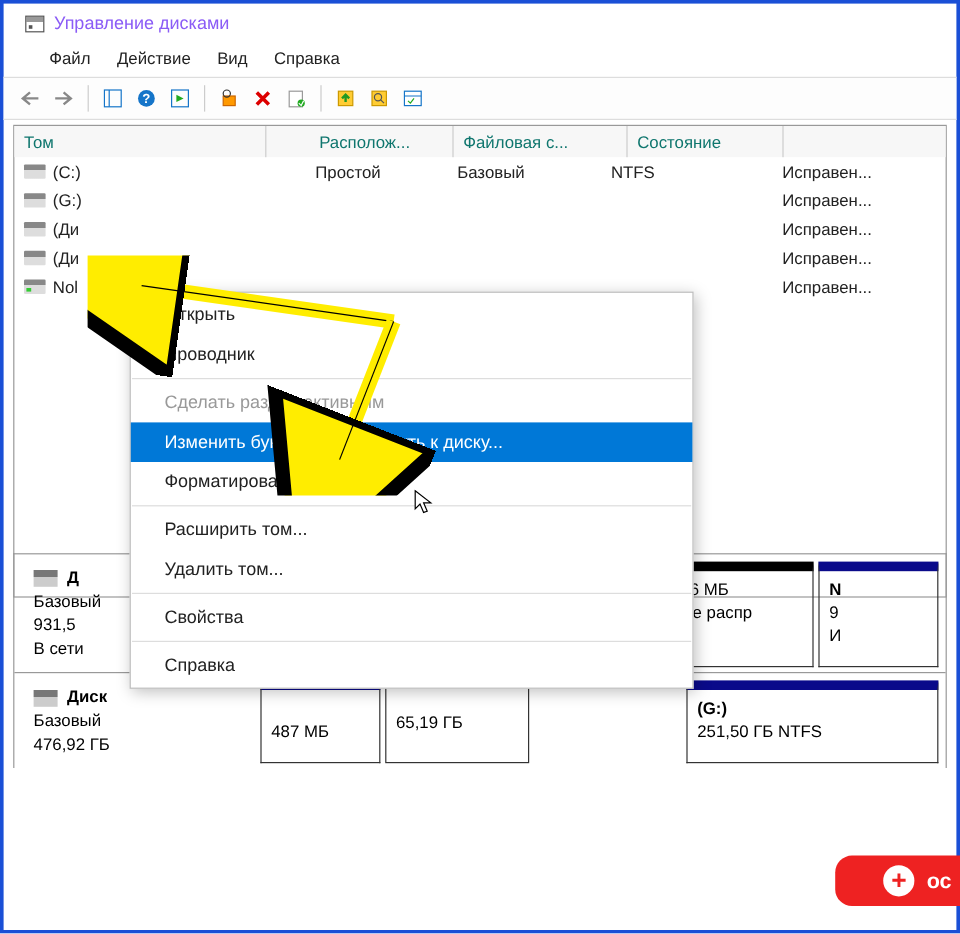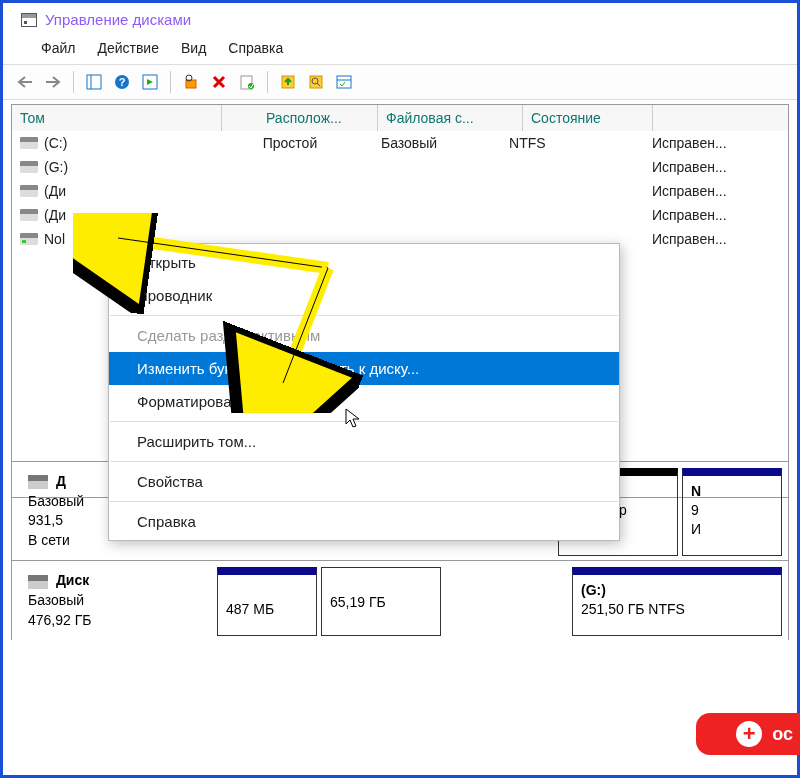--- a/index.html
+++ b/index.html
@@ -123,21 +123,21 @@
       position: relative;
       top: 7px;
       width: 4px; height: 3px;
       background: #3c3;
       margin-left: 2px;
     }
     .context-menu {
       position: absolute;
       left: 105px;
       top: 240px;
-      width: 512px;
+      width: 470px;
       background: #fff;
       border: 1px solid #bbb;
       box-shadow: 2px 3px 12px rgba(0,0,0,0.25);
       padding: 2px 0;
       z-index: 100;
     }
     .cm-item {
       padding: 8px 28px;
       font-size: 15px;
       color: #222;
@@ -441,20 +441,21 @@
 
   <div class="context-menu" id="context-menu">
       <div class="cm-item">Открыть</div>
       <div class="cm-item">Проводник</div>
       <div class="cm-sep"></div>
       <div class="cm-item disabled">Сделать раздел активным</div>
       <div class="cm-item highlighted">Изменить букву диска или путь к диску...</div>
       <div class="cm-item">Форматировать...</div>
       <div class="cm-sep"></div>
       <div class="cm-item">Расширить том...</div>
+      <div class="cm-item">Удалить том...</div>
       <div class="cm-sep"></div>
       <div class="cm-item">Свойства</div>
       <div class="cm-sep"></div>
       <div class="cm-item">Справка</div>
     </div>
 
   <svg class="arrows" width="320" height="200">
     <defs>
       <marker id="ah" markerWidth="14" markerHeight="14" refX="3" refY="6" orient="auto">
         <path d="M0 0 L12 6 L0 12 Z" fill="#ffed00" stroke="#000" stroke-width="1"></path>

